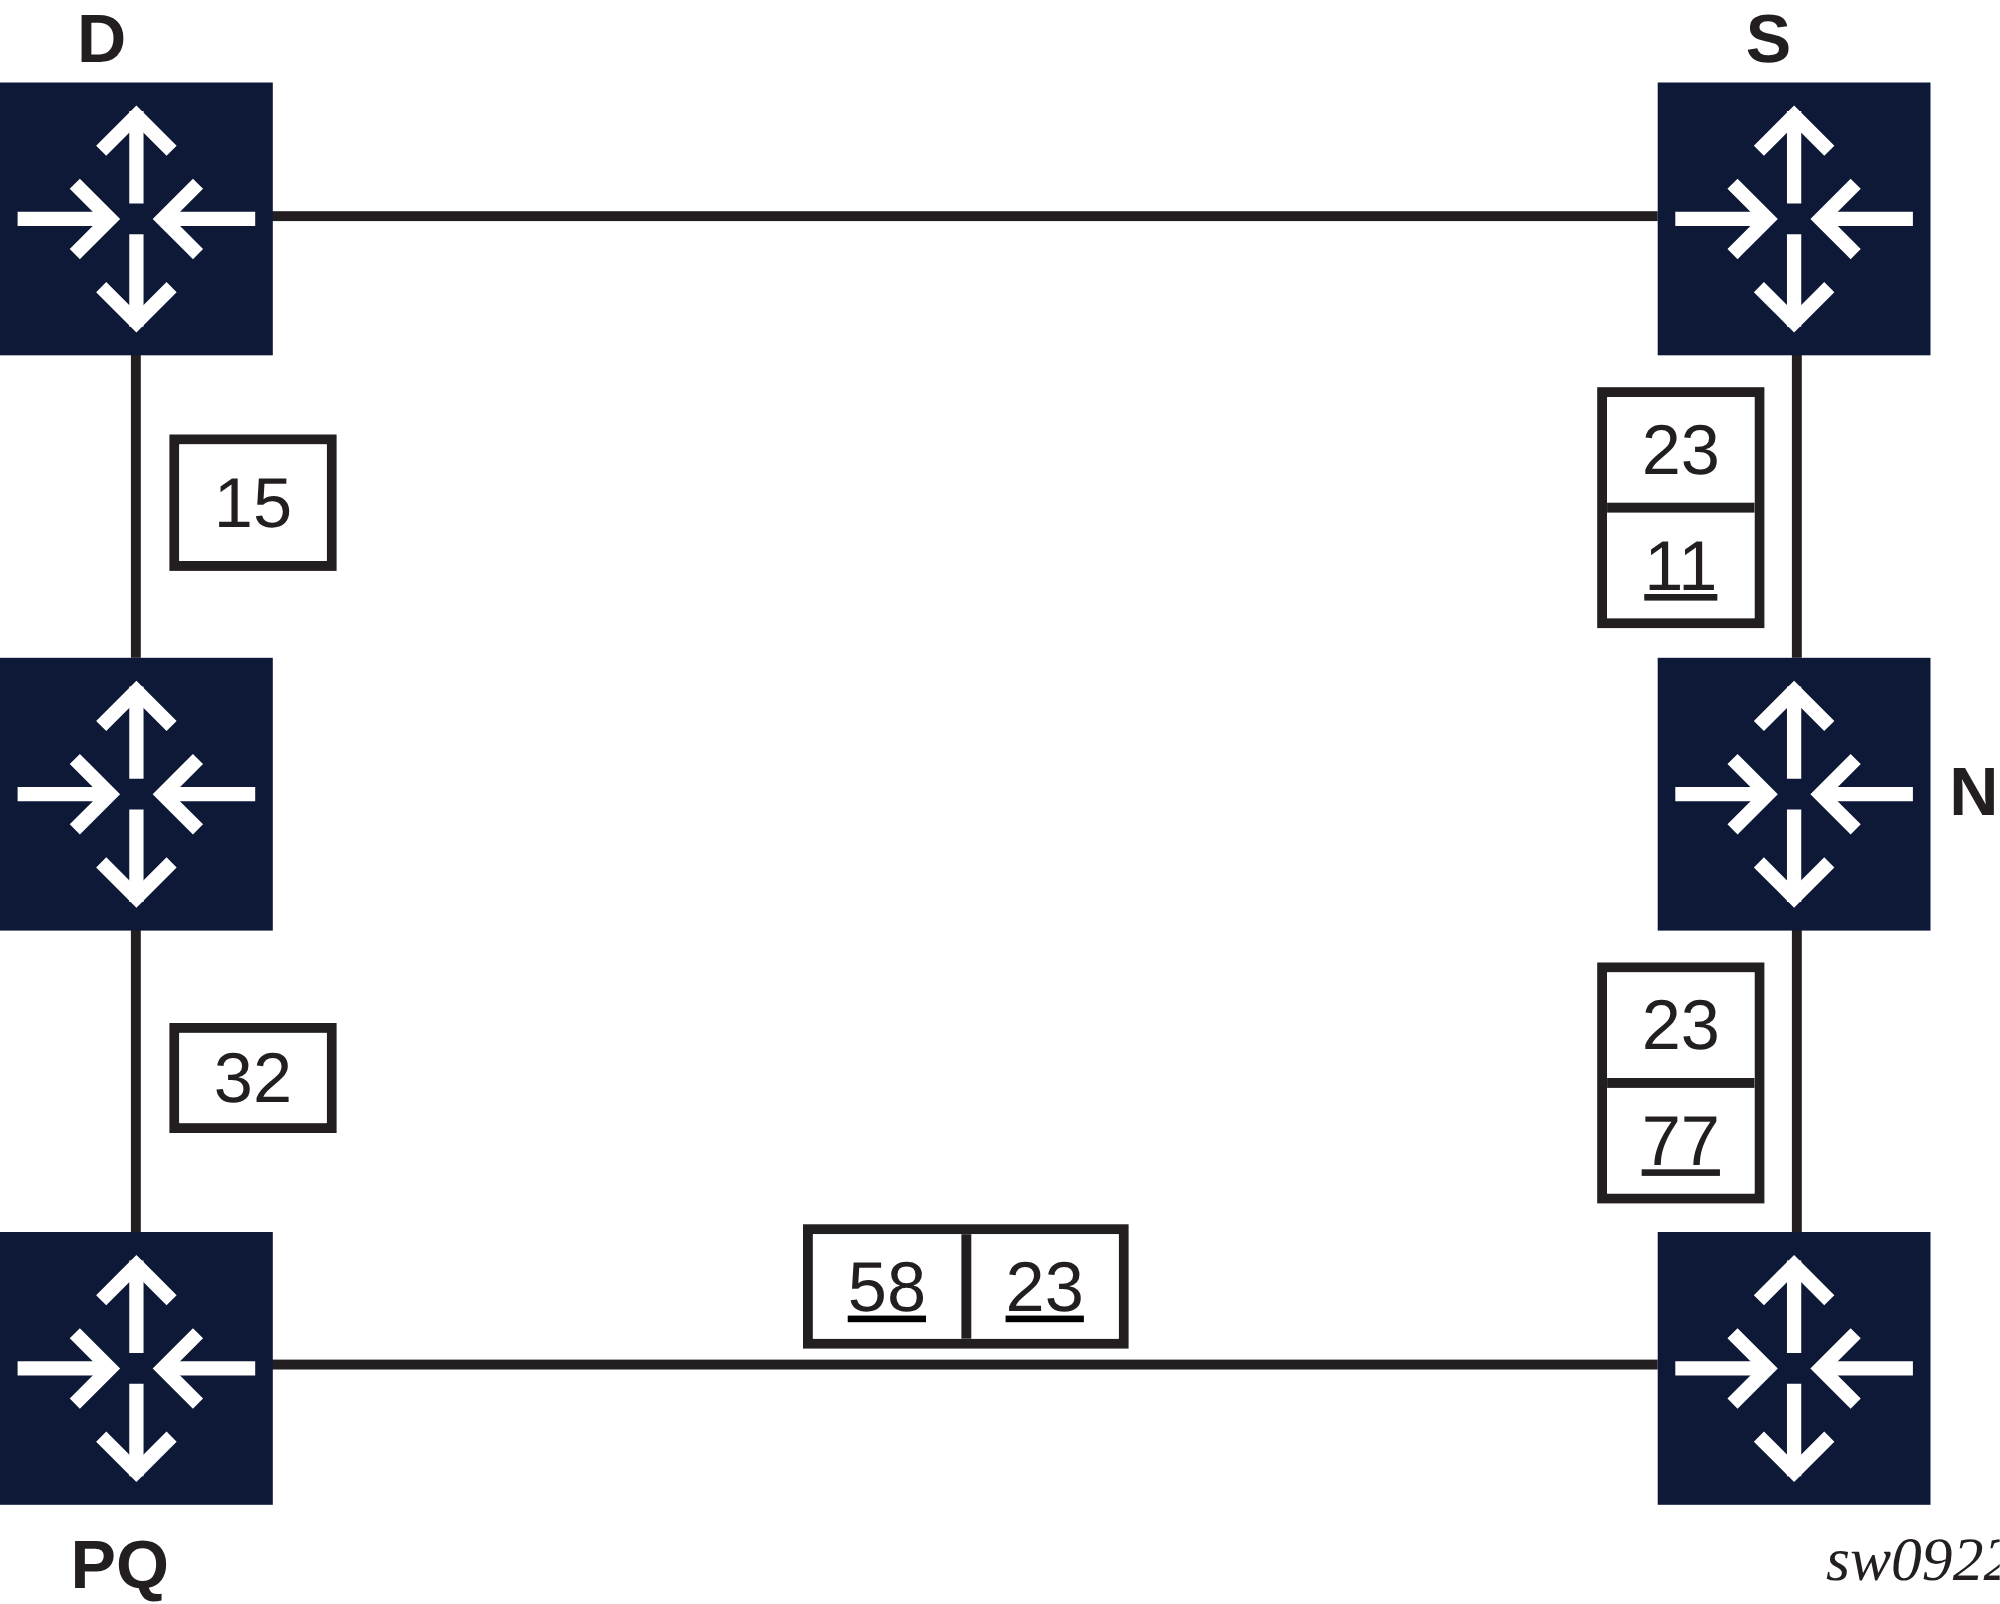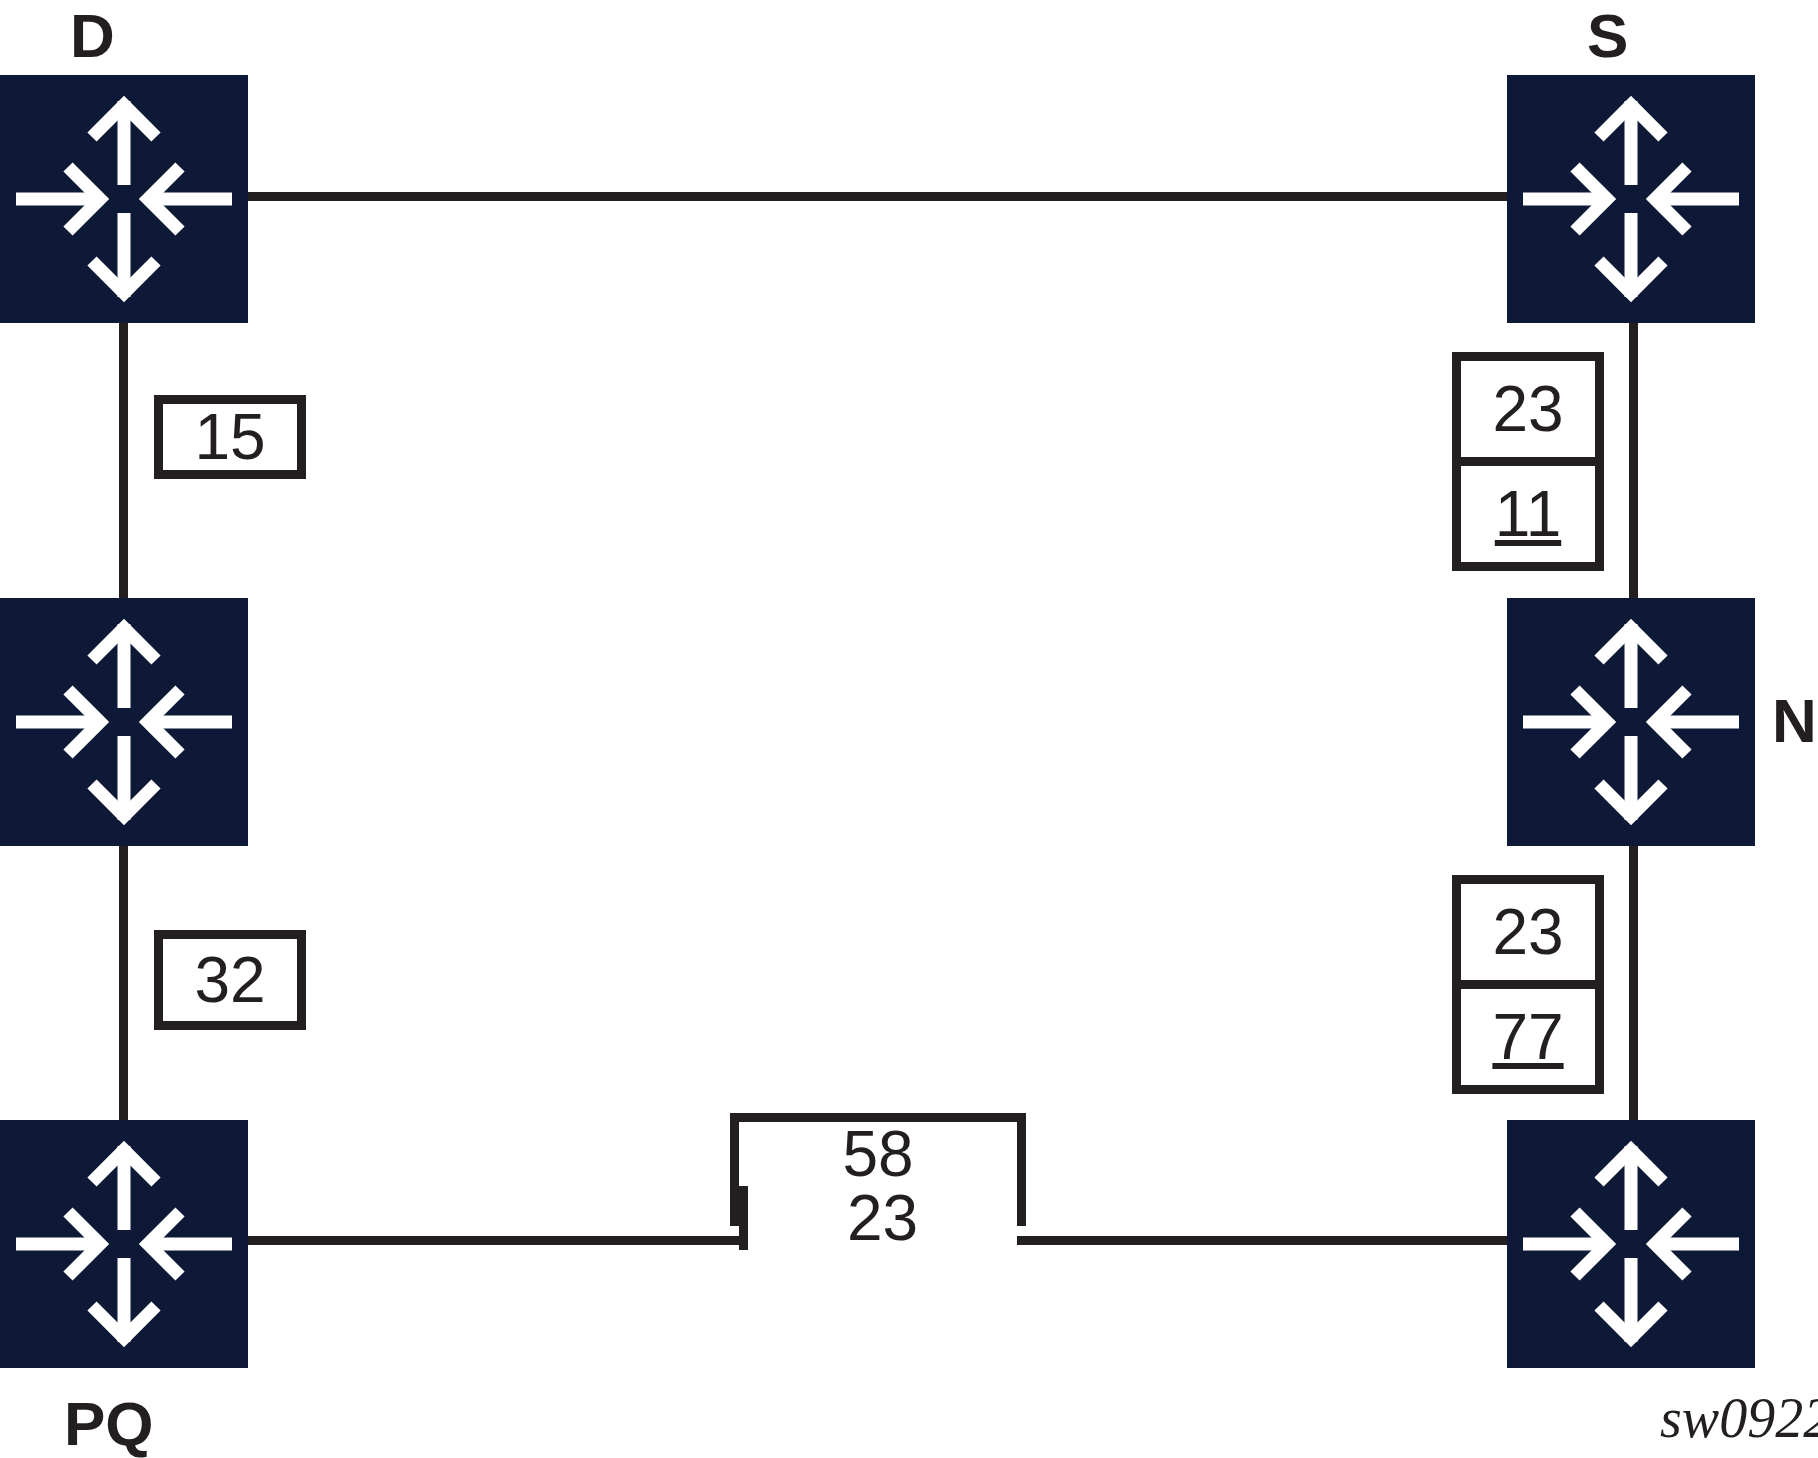--- a/index.html
+++ b/index.html
@@ -49,21 +49,21 @@
 
   
   .vbox {
     position: absolute;
     background: #ffffff;
     border: 9px solid #231f20;
     box-sizing: border-box;
     display: flex;
   }
   .vbox.stack { flex-direction: column; }
-  .vbox.pair  { flex-direction: column; }
+  .vbox.pair  { flex-direction: row; text-decoration: underline; }
 
   .cell {
     flex: 1 1 0;
     display: flex;
     align-items: center;
     justify-content: center;
     font-family: "Liberation Sans", sans-serif;
     font-size: 64px;
     line-height: 1;
     color: #231f20;
@@ -188,21 +188,21 @@
         <line x1="124" y1="222" x2="124" y2="138"></line>
         <polyline points="92,186 124,218 156,186" fill="none"></polyline>
         <line x1="16" y1="124" x2="100" y2="124"></line>
         <polyline points="68,92 100,124 68,156" fill="none"></polyline>
         <line x1="232" y1="124" x2="148" y2="124"></line>
         <polyline points="180,92 148,124 180,156" fill="none"></polyline>
       </g>
     </svg>
   </div>
 
-  <div class="vbox stack" style="left:154px; top:395px; width:152px; height:84px;">
+  <div class="vbox stack" style="left:154px; top:395px; width:152px; height:124px;">
     <div class="cell">15</div>
   </div>
 
   <div class="vbox stack" style="left:154px; top:930px; width:152px; height:100px;">
     <div class="cell">32</div>
   </div>
 
   <div class="vbox stack" style="left:1452px; top:352px; width:152px; height:219px;">
     <div class="cell">23</div>
     <div class="cell">11</div>

